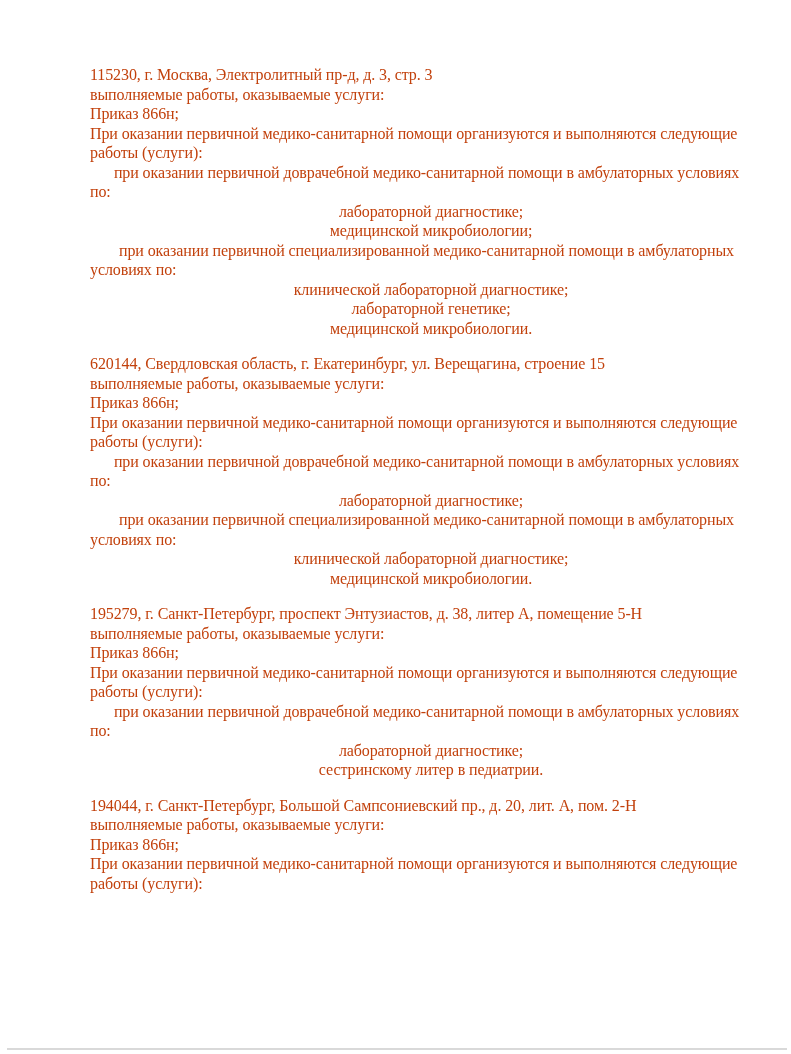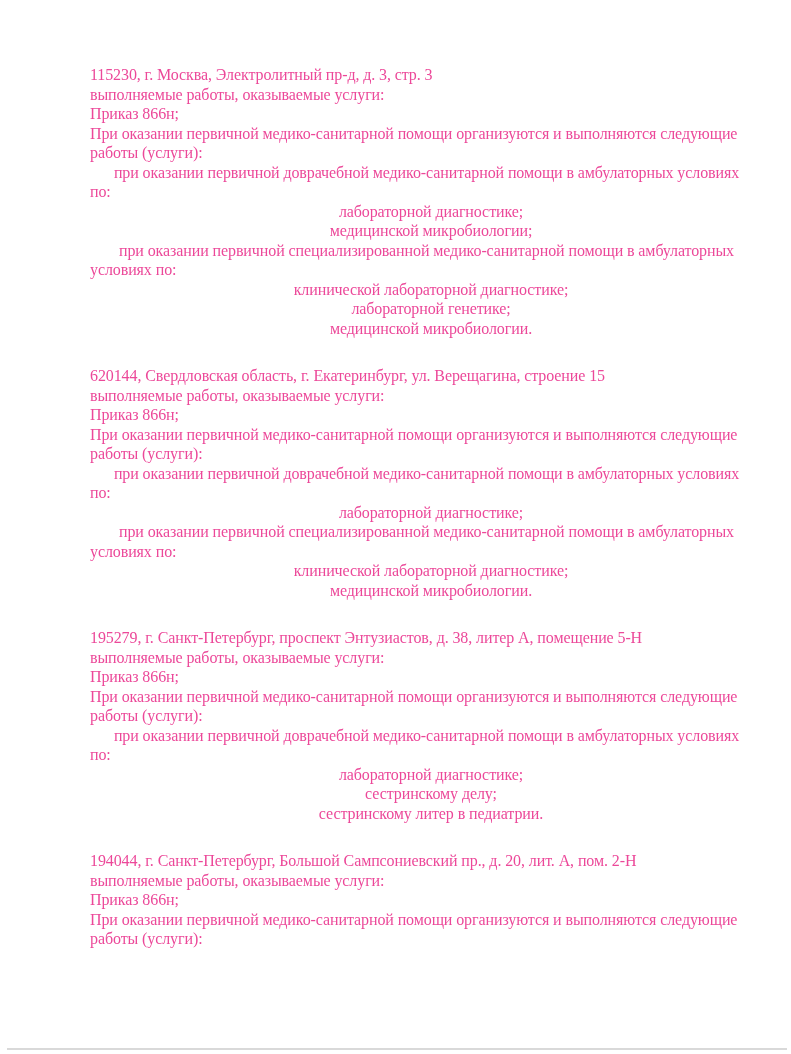--- a/index.html
+++ b/index.html
@@ -7,30 +7,30 @@
     padding: 0;
     background: #ffffff;
   }
   .page {
     position: relative;
     width: 791px;
     height: 1054px;
     background: #ffffff;
     overflow: hidden;
     font-family: "Liberation Serif", "DejaVu Serif", serif;
-    color: #ec4899;
+    color: #c2410c;
   }
   .content {
     position: absolute;
     top: 65px;
     left: 90px;
     width: 665px;
   }
   .section + .section {
-    margin-top: 28px;
+    margin-top: 16px;
   }
   .line {
     font-size: 16px;
     line-height: 19.5px;
     white-space: pre;
     letter-spacing: -0.1px;
   }
   .ind0 { padding-left: 0; }
   .ind1 { padding-left: 8px; text-align: center; }
   .ind2 { padding-left: 17px; text-align: center; }
@@ -80,21 +80,20 @@
       </div>
       <div class="section">
         <div class="line ind0">195279, г. Санкт-Петербург, проспект Энтузиастов, д. 38, литер А, помещение 5-Н</div>
         <div class="line ind0">выполняемые работы, оказываемые услуги:</div>
         <div class="line ind0">Приказ 866н;</div>
         <div class="line ind0">При оказании первичной медико-санитарной помощи организуются и выполняются следующие</div>
         <div class="line ind0">работы (услуги):</div>
         <div class="line ind1">при оказании первичной доврачебной медико-санитарной помощи в амбулаторных условиях</div>
         <div class="line ind0">по:</div>
         <div class="line ind2">лабораторной диагностике;</div>
-        <div class="line ind2">сестринскому делу;</div>
         <div class="line ind2">сестринскому литер в педиатрии.</div>
       </div>
       <div class="section">
         <div class="line ind0">194044, г. Санкт-Петербург, Большой Сампсониевский пр., д. 20, лит. А, пом. 2-Н</div>
         <div class="line ind0">выполняемые работы, оказываемые услуги:</div>
         <div class="line ind0">Приказ 866н;</div>
         <div class="line ind0">При оказании первичной медико-санитарной помощи организуются и выполняются следующие</div>
         <div class="line ind0">работы (услуги):</div>
       </div>
     </div>

